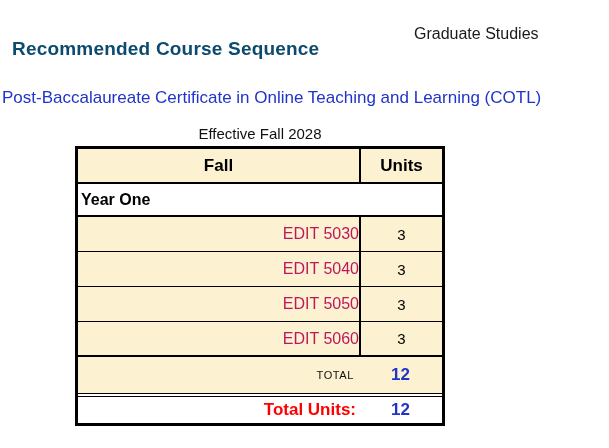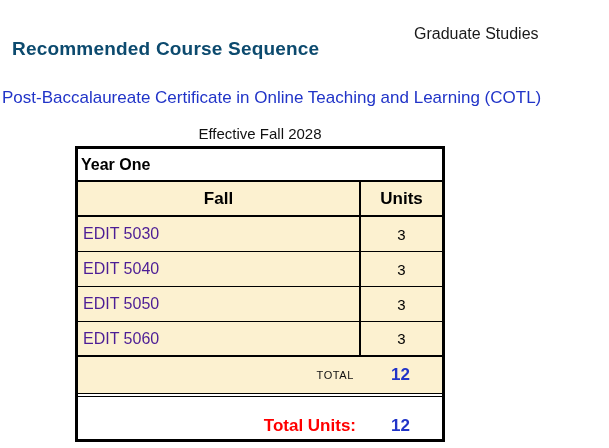--- a/index.html
+++ b/index.html
@@ -71,22 +71,23 @@
   }
 
   .course-row {
     height: 35px;
     background: #FCF1D0;
     border-bottom: 1px solid #000000;
   }
   .course-row.last { border-bottom: 2px solid #000000; }
   .course-code {
     flex: 1;
-    font-size: 16px; color: #4c1d95;
+    font-size: 16px; color: #be185d;
     padding-left: 5px;
+    text-align: right;
   }
   .course-units {
     width: 83px; text-align: center;
     font-size: 15px; color: #000000;
     border-left: 2px solid #000000;
     align-self: stretch;
     display: flex; align-items: center; justify-content: center;
   }
 
   .total-row {
@@ -107,45 +108,44 @@
   .double-rule {
     height: 4px;
     border-top: 1px solid #000000;
     border-bottom: 1px solid #000000;
     background: #ffffff;
   }
 
   .grand-row {
     height: 26px;
     background: #ffffff;
-    margin-top: 16px;
   }
   .grand-label {
     flex: 1; text-align: right;
     font-size: 17px; font-weight: bold;
     color: #FF0000;
     padding-right: 3px;
   }
 </style>
 </head>
 <body>
 
 <div class="abs doc-title">Recommended Course Sequence</div>
 <div class="abs dept-label">Graduate Studies</div>
 <div class="abs program-title">Post-Baccalaureate Certificate in Online Teaching and Learning (COTL)</div>
 <div class="abs effective">Effective Fall 2028</div>
 
 <div class="abs seq-table">
 
-  <div class="row year-row">Year One</div>
-
   <div class="row hdr-row">
     <div class="hdr-fall">Fall</div>
     <div class="hdr-units">Units</div>
   </div>
+
+  <div class="row year-row">Year One</div>
 
   <div class="row course-row">
     <div class="course-code">EDIT 5030</div>
     <div class="course-units">3</div>
   </div>
   <div class="row course-row">
     <div class="course-code">EDIT 5040</div>
     <div class="course-units">3</div>
   </div>
   <div class="row course-row">

